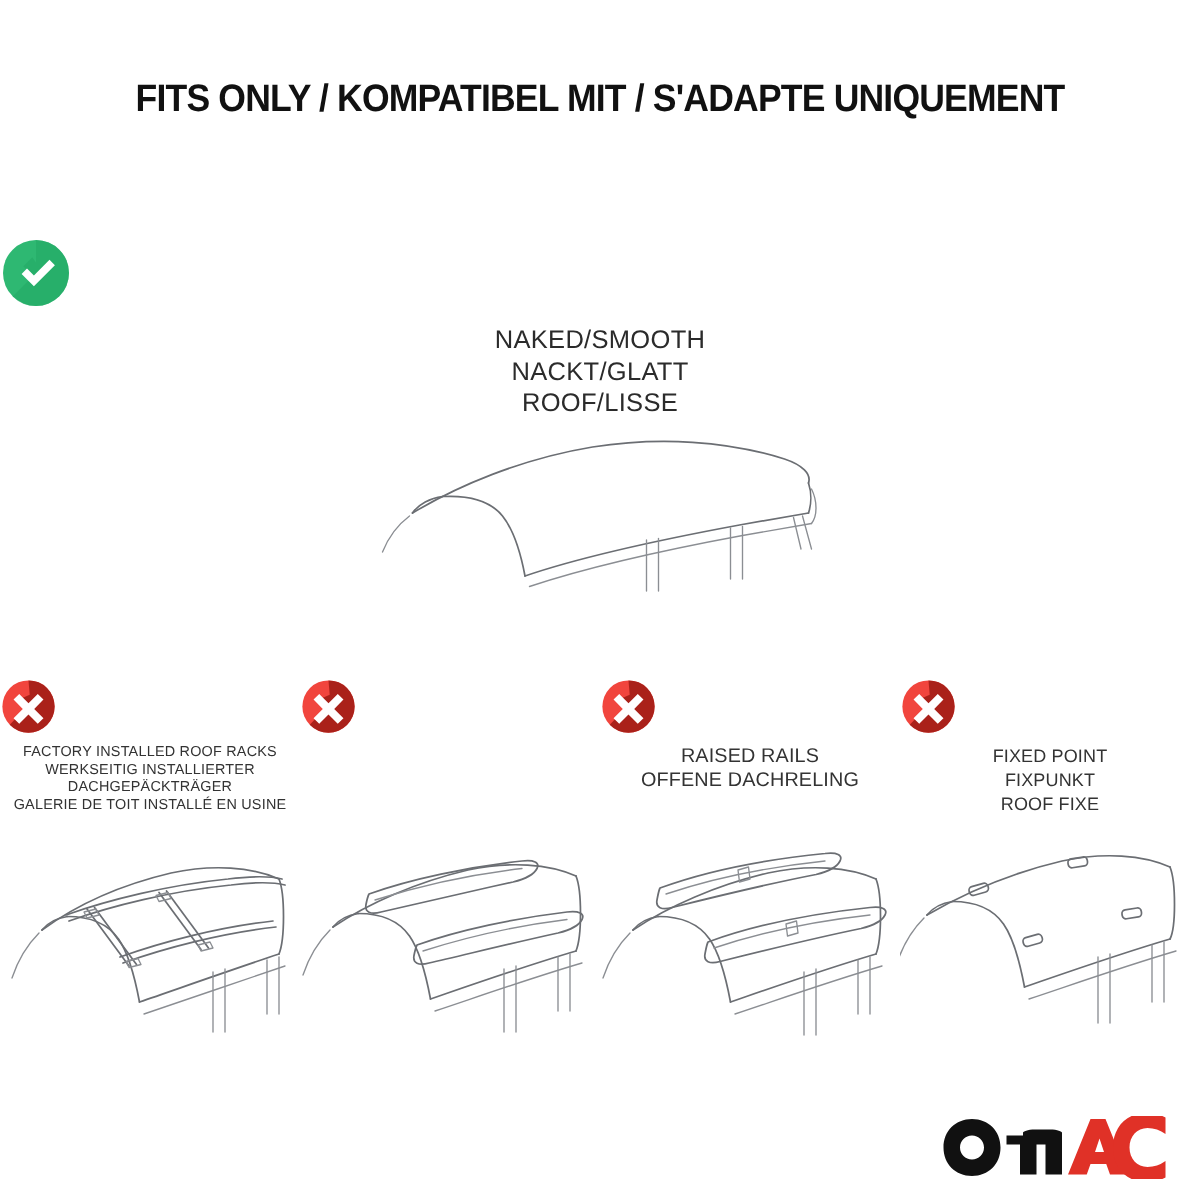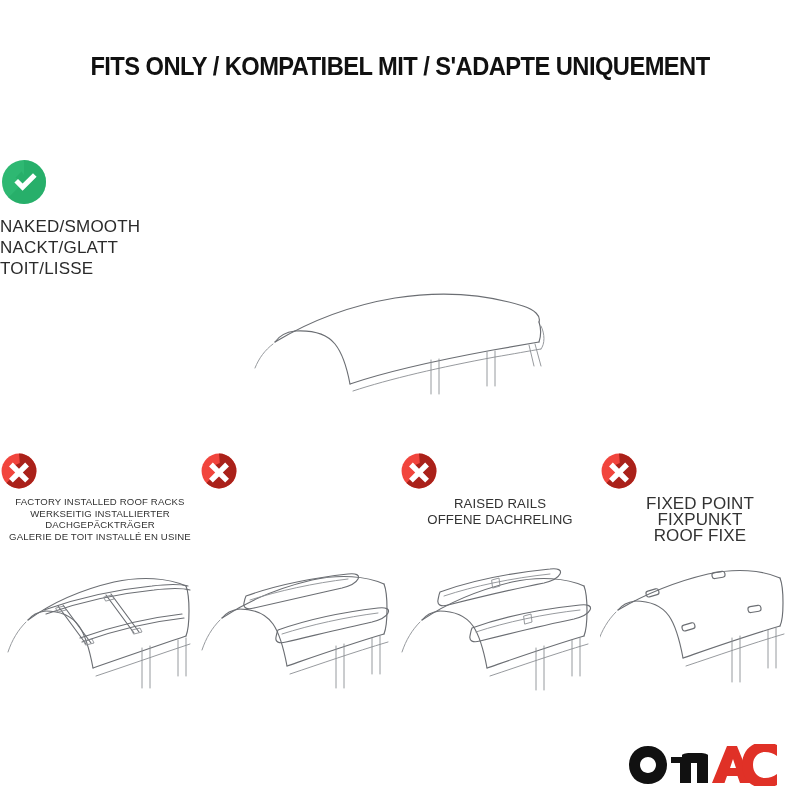--- a/index.html
+++ b/index.html
@@ -31,20 +31,21 @@
     transform: scaleX(0.93);
     transform-origin: center;
   }
 
   
   #ok-block {
     position: absolute;
     top: 158px;
     left: 0;
     width: 800px;
+    text-align: center;
   }
   .badge {
     display: block;
     margin: 0 auto;
     position: relative;
   }
   .badge svg { display: block; }
 
   #ok-labels {
     margin-top: 10px;
@@ -82,21 +83,21 @@
   .no-labels {
     color: #333333;
     font-weight: 500;
   }
   .no-labels div { white-space: nowrap; }
 
   
   .col-1 .no-labels        { font-size: 9.6px; line-height: 11.6px; letter-spacing: 0.15px; }
   .col-2 .no-labels,
   .col-3 .no-labels        { font-size: 13.2px; line-height: 15.6px; letter-spacing: 0.1px; }
-  .col-4 .no-labels        { font-size: 17px; line-height: 16px;  letter-spacing: 0.1px; }
+  .col-4 .no-labels        { font-size: 12px; line-height: 16px;  letter-spacing: 0.1px; }
 
   
   #roof-row {
     position: absolute;
     top: 548px;
     left: 0;
     width: 800px;
     display: flex;
   }
   .roof-cell {
@@ -130,21 +131,21 @@
     <svg width="48" height="48" viewBox="0 0 48 48" aria-hidden="true">
       <circle cx="24" cy="24" r="22" fill="#2eb872"></circle>
       <path d="M24 2a22 22 0 0 1 0 44 22 22 0 0 1-15.6-6.4L22 26l-6.5-6.5 6-6L24 17z" fill="#23a864" opacity="0.55"></path>
       <path d="M14.4 24.6l3.6-3.6 4.6 4.6 10.4-10.4 3.6 3.6-14 14z" fill="#ffffff"></path>
     </svg>
   </span>
 
   <div id="ok-labels">
     <div>NAKED/SMOOTH</div>
     <div>NACKT/GLATT</div>
-    <div>TOIT/LISSE</div>
+    <div>ROOF/LISSE</div>
   </div>
 </div>
 
 <div id="ok-roof">
   <svg width="330" height="120" viewBox="0 0 330 120" aria-hidden="true">
 
     <path class="roofline" d="M40 66 C70 48 112 30 160 22 C205 15 250 18 288 30 C300 34 306 40 304 46"></path>
     <path class="roofline" d="M40 66 C44 60 52 56 60 55"></path>
     <path class="roofline" d="M60 55 C78 54 92 58 100 68 C108 78 112 92 115 108"></path>
     <path class="roofline" d="M115 108 C150 96 204 84 258 74 C276 71 292 68 304 66"></path>

